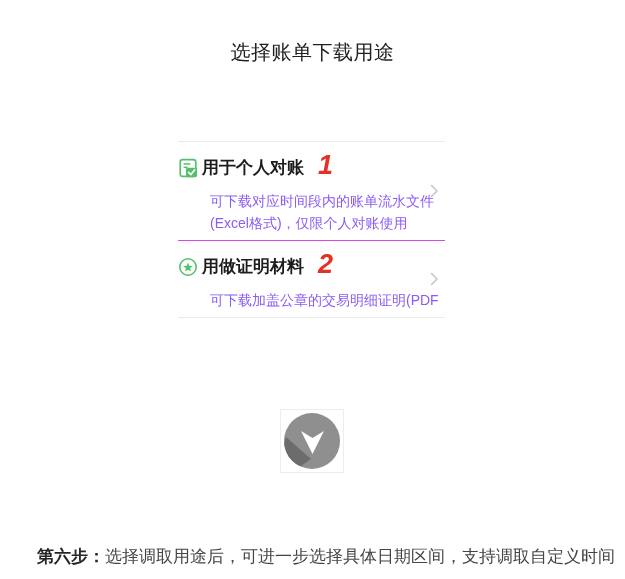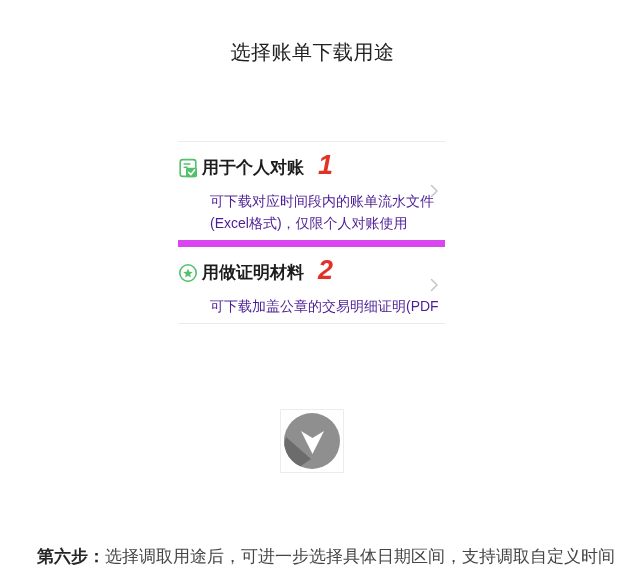--- a/index.html
+++ b/index.html
@@ -13,35 +13,35 @@
     position:absolute; top:40px; left:0; width:625px;
     text-align:center; font-size:20px; line-height:24px;
     font-weight:400; color:#202020; letter-spacing:0.5px;
   }
 
   .options-panel {
     position:absolute; top:141px; left:178px; width:267px;
     border-top:1px solid #ebebeb; border-bottom:1px solid #ebebeb;
   }
   .option-row { position:relative; padding:16px 0 6px 0; }
-  .option-row + .option-row { border-top:7px solid #d946ef; }
+  .option-row + .option-row { border-top:1px solid #d946ef; }
 
   .option-head { display:flex; align-items:center; gap:4px; height:20px; }
   .option-icon { width:20px; height:20px; flex:0 0 20px; display:block; }
   .option-title {
     font-size:17px; line-height:20px; font-weight:700; color:#1c1c1c;
   }
   .annotation-number {
     position:absolute; left:140px; top:10px;
     font-family:"Liberation Sans", sans-serif;
     font-style:italic; font-weight:700; font-size:27px; line-height:27px;
     color:#e23126;
   }
   .option-desc {
-    margin:12px 0 0 32px; font-size:14px; line-height:22px; color:#4c1d95;
+    margin:12px 0 0 32px; font-size:14px; line-height:22px; color:#8b5cf6;
   }
   .option-desc div { white-space:nowrap; }
   .chevron {
     position:absolute; right:6px; top:50%; transform:translateY(-50%);
     width:9px; height:14px;
   }
 
   .scroll-btn {
     position:absolute; top:409px; left:280px;
     width:64px; height:64px; background:#ffffff;

